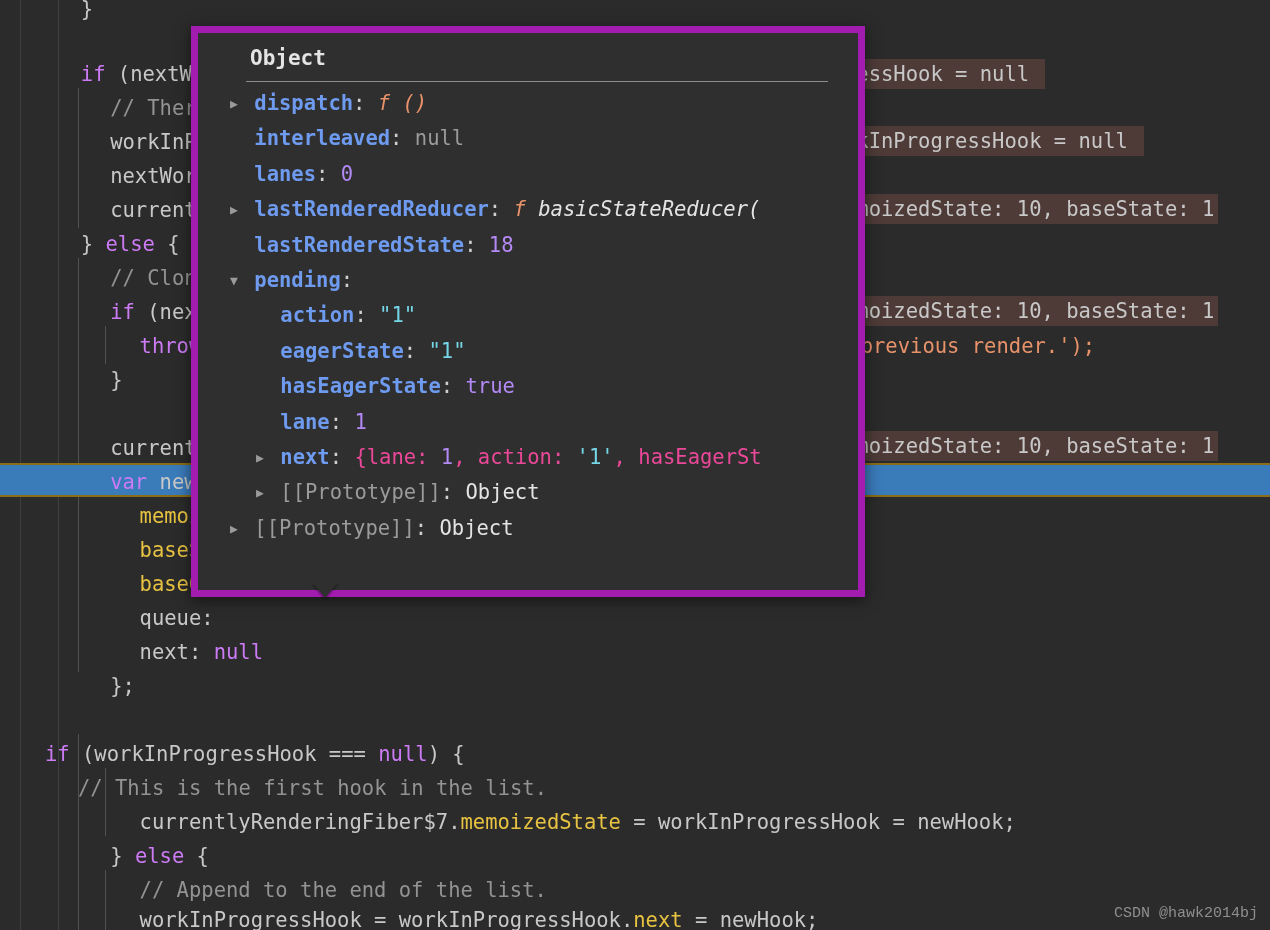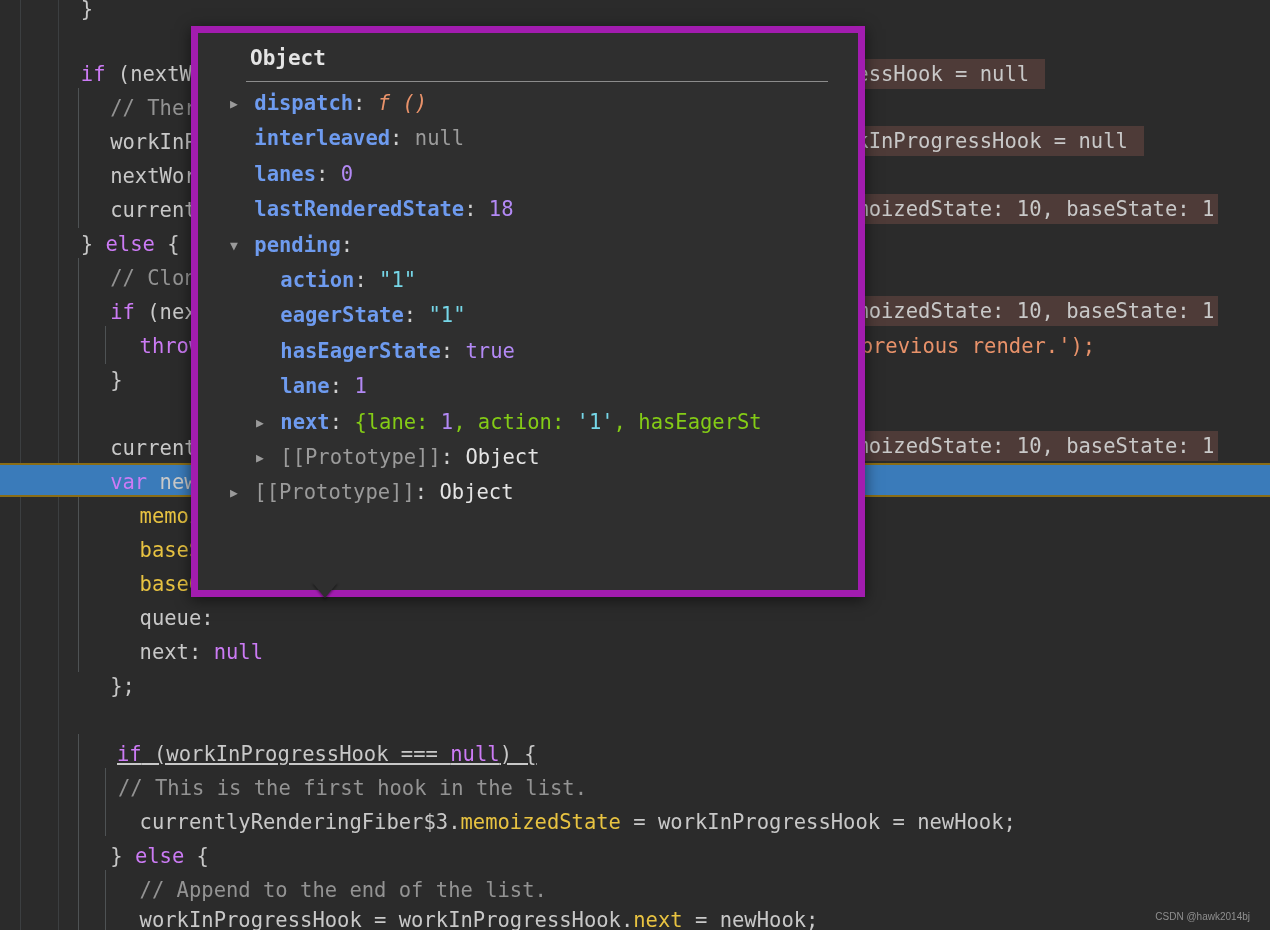--- a/index.html
+++ b/index.html
@@ -75,34 +75,34 @@
   .k{color:#6e9bef;font-weight:bold;}
   .kg{color:#9b9b9b;}
   .colon{color:#cfcfcf;}
   .v-null{color:#9b9b9b;}
   .v-num{color:#b389f5;}
   .v-str{color:#76d7e8;}
   .v-bool{color:#b389f5;}
   .v-fn{color:#e8926a;font-style:italic;}
   .v-fnname{color:#e4e4e4;font-style:italic;}
   .v-obj{color:#e4e4e4;}
-  .v-dim{color:#84cc16;}
+  .v-dim{color:#ec4899;}
 
   #tt-arrow{
     position:absolute;width:0;height:0;
     border-left:13px solid transparent;border-right:13px solid transparent;
     border-top:16px solid #2f2f2f;
     filter:drop-shadow(0 2px 1px rgba(0,0,0,.4));
   }
 
   
   #watermark{
-    position:absolute;right:20px;bottom:8px;
-    color:#8f8f8f;font-size:10px;
-    font-family:Liberation Sans, sans-serif;
+    position:absolute;right:12px;bottom:8px;
+    color:#8f8f8f;font-size:15px;
+    font-family:Liberation Mono, monospace;
   }
 </style>
 </head>
 <body>
 
 <div id="editor">
 
   <div class="gutter-rule" style="left:20px;"></div>
   <div class="gutter-rule" style="left:58px;"></div>
 
@@ -129,23 +129,23 @@
       <div class="code-line" style="top: 363px;"><span class="txt" style="padding-left: 110.2px;"><span class="plain">}</span></span></div>
       <div class="code-line" style="top: 397px;"><span class="txt" style="padding-left: 22px;"></span></div>
       <div class="code-line" style="top: 431px;"><span class="txt" style="padding-left: 110.2px;"><span class="plain">currentH</span></span></div>
       <div class="code-line" style="top: 499px;"><span class="txt" style="padding-left: 139.6px;"><span class="prop">memoiz</span></span></div>
       <div class="code-line" style="top: 533px;"><span class="txt" style="padding-left: 139.6px;"><span class="prop">baseSt</span></span></div>
       <div class="code-line" style="top: 567px;"><span class="txt" style="padding-left: 139.6px;"><span class="prop">baseQueue</span><span class="plain">: currentHook.baseQueue,</span></span></div>
       <div class="code-line" style="top: 601px;"><span class="txt" style="padding-left: 139.6px;"><span class="plain">queue</span><span class="plain">:</span></span></div>
       <div class="code-line" style="top: 635px;"><span class="txt" style="padding-left: 139.6px;"><span class="plain">next</span><span class="plain">: </span><span class="kw">null</span></span></div>
       <div class="code-line" style="top: 669px;"><span class="txt" style="padding-left: 110.2px;"><span class="plain">};</span></span></div>
       <div class="code-line" style="top: 703px;"><span class="txt" style="padding-left: 22px;"></span></div>
-      <div class="code-line" style="top: 737px;"><span class="txt" style="padding-left: 117px; text-decoration: underline;"><span class="kw">if</span><span class="plain"> (workInProgressHook === </span><span class="kw">null</span><span class="plain">) {</span></span></div>
-      <div class="code-line" style="top: 771px;"><span class="txt" style="padding-left: 118px;"><span class="cmt">// This is the first hook in the list.</span></span></div>
-      <div class="code-line" style="top: 805px;"><span class="txt" style="padding-left: 139.6px;"><span class="plain">currentlyRenderingFiber$3.</span><span class="prop">memoizedState</span><span class="plain"> = workInProgressHook = newHook;</span></span></div>
+      <div class="code-line" style="top: 737px;"><span class="txt" style="padding-left: 45px;"><span class="kw">if</span><span class="plain"> (workInProgressHook === </span><span class="kw">null</span><span class="plain">) {</span></span></div>
+      <div class="code-line" style="top: 771px;"><span class="txt" style="padding-left: 78px;"><span class="cmt">// This is the first hook in the list.</span></span></div>
+      <div class="code-line" style="top: 805px;"><span class="txt" style="padding-left: 139.6px;"><span class="plain">currentlyRenderingFiber$7.</span><span class="prop">memoizedState</span><span class="plain"> = workInProgressHook = newHook;</span></span></div>
       <div class="code-line" style="top: 839px;"><span class="txt" style="padding-left: 110.2px;"><span class="plain">} </span><span class="kw">else</span><span class="plain"> {</span></span></div>
       <div class="code-line" style="top: 873px;"><span class="txt" style="padding-left: 139.6px;"><span class="cmt">// Append to the end of the list.</span></span></div>
       <div class="code-line" style="top: 903px;"><span class="txt" style="padding-left: 139.6px;"><span class="plain">workInProgressHook = workInProgressHook.</span><span class="prop">next</span><span class="plain"> = newHook;</span></span></div>
     </div>
 
   <div id="string-frag" class="code-line" style="top: 329px;"><span class="str" style="margin-left: 836px;">e previous render.');</span></div>
 
   <div id="exec-line" style="top: 463px;">
     <span class="txt" id="exec-txt" style="padding-left: 110.2px;"><span class="kw">var</span><span class="plain"> newH</span></span>
   </div>
@@ -160,20 +160,21 @@
 
 </div>
 
 <div id="tooltip" style="left:191px;top:26px;width:660px;height:557px;">
   <div class="tt-title">Object</div>
   <div class="tt-sep"></div>
   <div class="tt-rows" id="tt-rows">
       <div class="tt-row" style="padding-left: 28px;"><span class="arrow">▶</span><span class="k"> dispatch</span><span class="colon">: </span><span class="v-fn">f </span><span class="v-fn">()</span></div>
       <div class="tt-row" style="padding-left: 28px;"><span class="arrow none">▶</span><span class="k"> interleaved</span><span class="colon">: </span><span class="v-null">null</span></div>
       <div class="tt-row" style="padding-left: 28px;"><span class="arrow none">▶</span><span class="k"> lanes</span><span class="colon">: </span><span class="v-num">0</span></div>
+      <div class="tt-row" style="padding-left: 28px;"><span class="arrow">▶</span><span class="k"> lastRenderedReducer</span><span class="colon">: </span><span class="v-fn">f </span><span class="v-fnname">basicStateReducer(</span></div>
       <div class="tt-row" style="padding-left: 28px;"><span class="arrow none">▶</span><span class="k"> lastRenderedState</span><span class="colon">: </span><span class="v-num">18</span></div>
       <div class="tt-row" style="padding-left: 28px;"><span class="arrow">▼</span><span class="k"> pending</span><span class="colon">: </span></div>
       <div class="tt-row" style="padding-left: 54px;"><span class="arrow none">▶</span><span class="k"> action</span><span class="colon">: </span><span class="v-str">"1"</span></div>
       <div class="tt-row" style="padding-left: 54px;"><span class="arrow none">▶</span><span class="k"> eagerState</span><span class="colon">: </span><span class="v-str">"1"</span></div>
       <div class="tt-row" style="padding-left: 54px;"><span class="arrow none">▶</span><span class="k"> hasEagerState</span><span class="colon">: </span><span class="v-bool">true</span></div>
       <div class="tt-row" style="padding-left: 54px;"><span class="arrow none">▶</span><span class="k"> lane</span><span class="colon">: </span><span class="v-num">1</span></div>
       <div class="tt-row" style="padding-left: 54px;"><span class="arrow">▶</span><span class="k"> next</span><span class="colon">: </span><span><span class="v-dim">{lane: </span><span class="v-num">1</span><span class="v-dim">, action: </span><span class="v-str">'1'</span><span class="v-dim">, hasEagerSt</span></span></div>
       <div class="tt-row" style="padding-left: 54px;"><span class="arrow">▶</span><span class="kg"> [[Prototype]]</span><span class="colon">: </span><span class="v-obj">Object</span></div>
       <div class="tt-row" style="padding-left: 28px;"><span class="arrow">▶</span><span class="kg"> [[Prototype]]</span><span class="colon">: </span><span class="v-obj">Object</span></div>
     </div>

